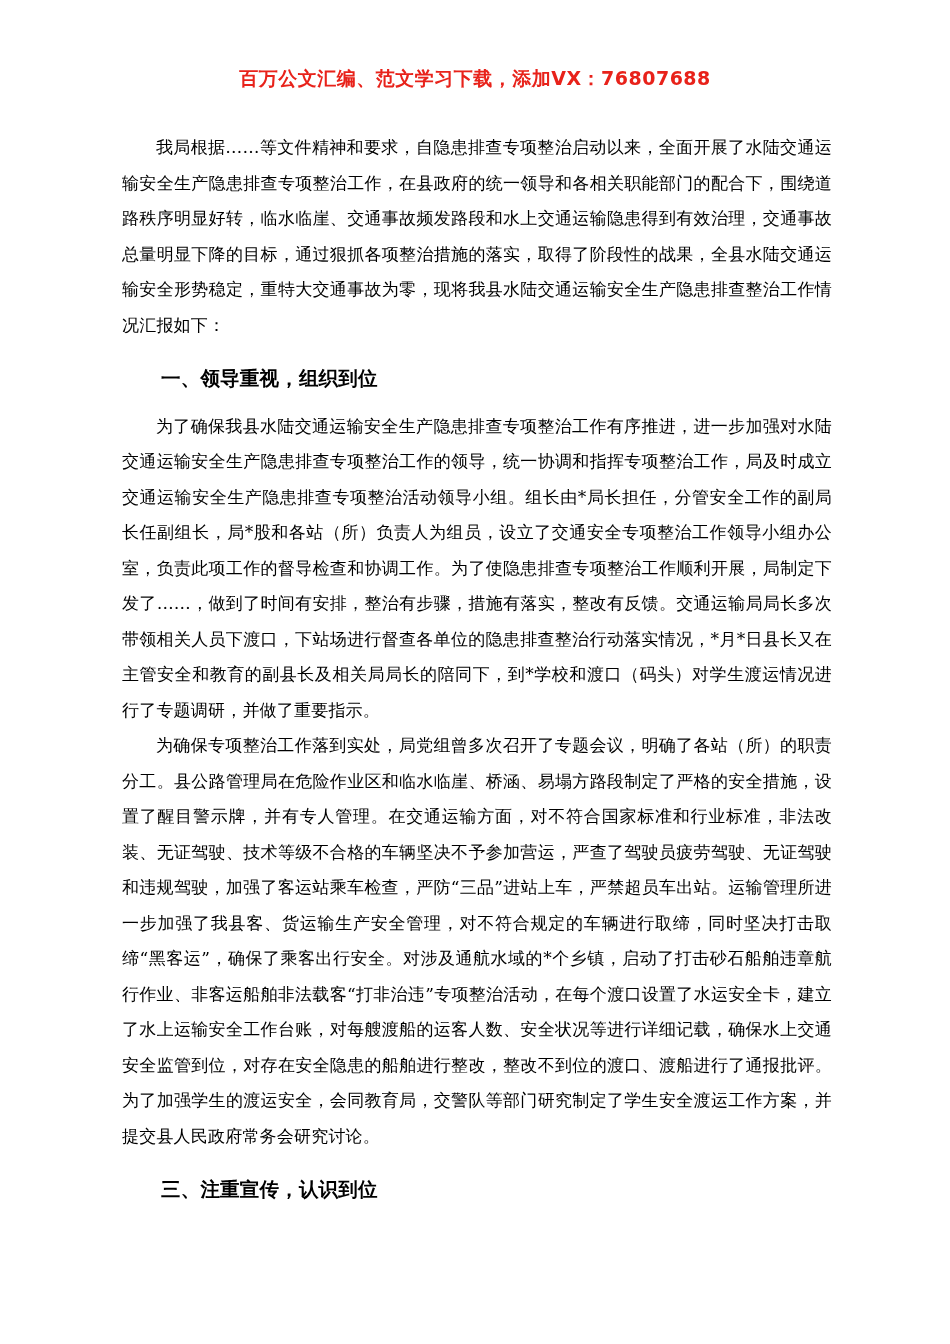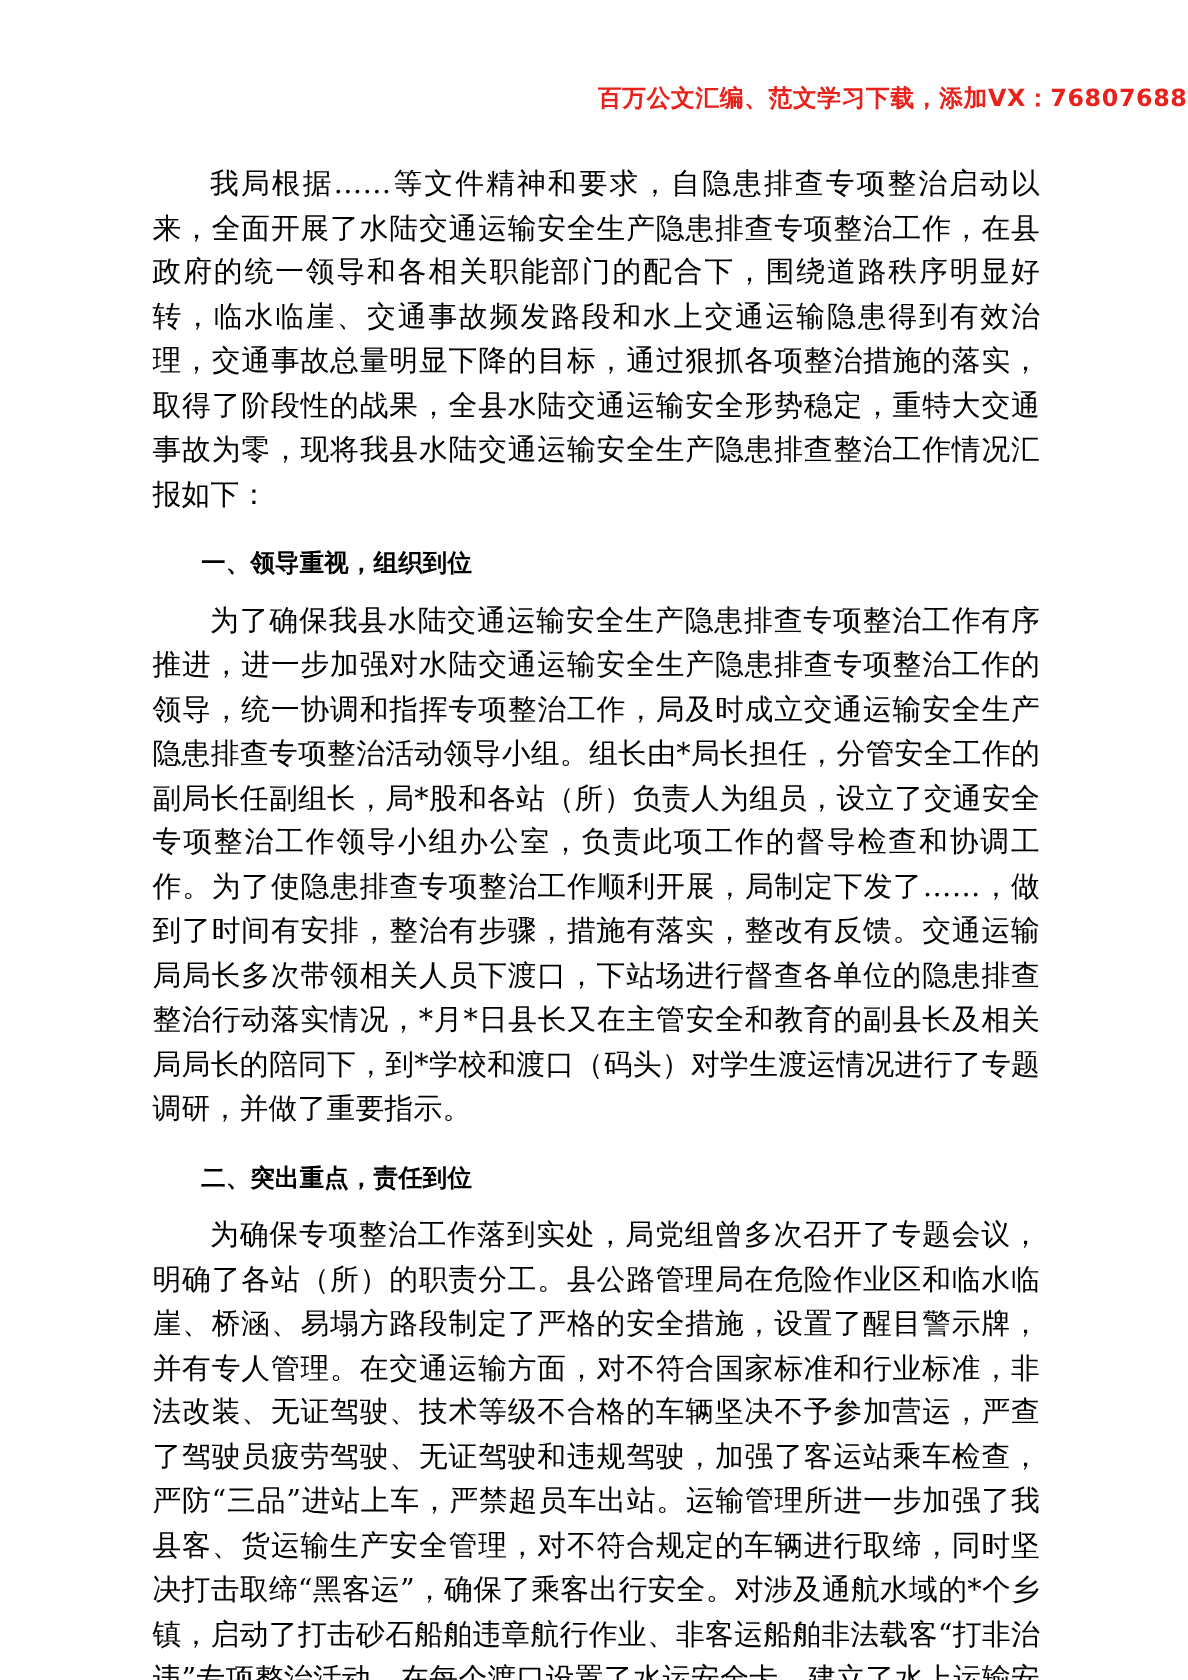--- a/index.html
+++ b/index.html
@@ -14,52 +14,52 @@
     color: #000000;
   }
   .page {
     position: relative;
     width: 950px;
     min-height: 1344px;
     box-sizing: border-box;
     padding: 0;
   }
   .banner {
-    text-align: right;
+    text-align: center;
     color: #e8221a;
     font-family: "DejaVu Sans", "Liberation Sans", sans-serif;
     font-size: 19px;
     font-weight: bold;
     letter-spacing: 0.5px;
     padding-top: 66px;
     padding-bottom: 0;
     white-space: nowrap;
   }
   .content {
     padding: 0 118px 0 122px;
     margin-top: 38px;
   }
   p.body-text {
     margin: 0 0 0 0;
-    font-size: 23px;
+    font-size: 17px;
     line-height: 35.5px;
     text-align: justify;
     text-justify: inter-ideograph;
     text-indent: 2em;
     letter-spacing: 0.2px;
     font-family: "DejaVu Serif", "Liberation Serif", serif;
   }
   h2.section-heading {
     margin: 8px 0 10px 0;
     font-size: 19.5px;
     line-height: 35.5px;
     font-weight: bold;
     text-indent: 2em;
     letter-spacing: 0.2px;
-    font-family: Liberation Serif, serif;
+    font-family: Liberation Mono, monospace;
   }
   p.body-text + h2.section-heading {
     margin-top: 20px;
   }
   h2.section-heading + p.body-text {
     margin-top: 4px;
   }
 </style>
 </head>
 <body>
@@ -69,20 +69,19 @@
   <div class="banner">百万公文汇编、范文学习下载，添加VX：76807688</div>
 
   <div class="content">
 
     <p class="body-text">我局根据……等文件精神和要求，自隐患排查专项整治启动以来，全面开展了水陆交通运输安全生产隐患排查专项整治工作，在县政府的统一领导和各相关职能部门的配合下，围绕道路秩序明显好转，临水临崖、交通事故频发路段和水上交通运输隐患得到有效治理，交通事故总量明显下降的目标，通过狠抓各项整治措施的落实，取得了阶段性的战果，全县水陆交通运输安全形势稳定，重特大交通事故为零，现将我县水陆交通运输安全生产隐患排查整治工作情况汇报如下：</p>
 
     <h2 class="section-heading">一、领导重视，组织到位</h2>
 
     <p class="body-text">为了确保我县水陆交通运输安全生产隐患排查专项整治工作有序推进，进一步加强对水陆交通运输安全生产隐患排查专项整治工作的领导，统一协调和指挥专项整治工作，局及时成立交通运输安全生产隐患排查专项整治活动领导小组。组长由*局长担任，分管安全工作的副局长任副组长，局*股和各站（所）负责人为组员，设立了交通安全专项整治工作领导小组办公室，负责此项工作的督导检查和协调工作。为了使隐患排查专项整治工作顺利开展，局制定下发了……，做到了时间有安排，整治有步骤，措施有落实，整改有反馈。交通运输局局长多次带领相关人员下渡口，下站场进行督查各单位的隐患排查整治行动落实情况，*月*日县长又在主管安全和教育的副县长及相关局局长的陪同下，到*学校和渡口（码头）对学生渡运情况进行了专题调研，并做了重要指示。</p>
 
-    <h2 class="section-heading">二、突出重点，责任到位</h2>
 
     <p class="body-text">为确保专项整治工作落到实处，局党组曾多次召开了专题会议，明确了各站（所）的职责分工。县公路管理局在危险作业区和临水临崖、桥涵、易塌方路段制定了严格的安全措施，设置了醒目警示牌，并有专人管理。在交通运输方面，对不符合国家标准和行业标准，非法改装、无证驾驶、技术等级不合格的车辆坚决不予参加营运，严查了驾驶员疲劳驾驶、无证驾驶和违规驾驶，加强了客运站乘车检查，严防“三品”进站上车，严禁超员车出站。运输管理所进一步加强了我县客、货运输生产安全管理，对不符合规定的车辆进行取缔，同时坚决打击取缔“黑客运”，确保了乘客出行安全。对涉及通航水域的*个乡镇，启动了打击砂石船舶违章航行作业、非客运船舶非法载客“打非治违”专项整治活动，在每个渡口设置了水运安全卡，建立了水上运输安全工作台账，对每艘渡船的运客人数、安全状况等进行详细记载，确保水上交通安全监管到位，对存在安全隐患的船舶进行整改，整改不到位的渡口、渡船进行了通报批评。为了加强学生的渡运安全，会同教育局，交警队等部门研究制定了学生安全渡运工作方案，并提交县人民政府常务会研究讨论。</p>
 
     <h2 class="section-heading">三、注重宣传，认识到位</h2>
 
   </div>
 </div>
 
 </body></html>

